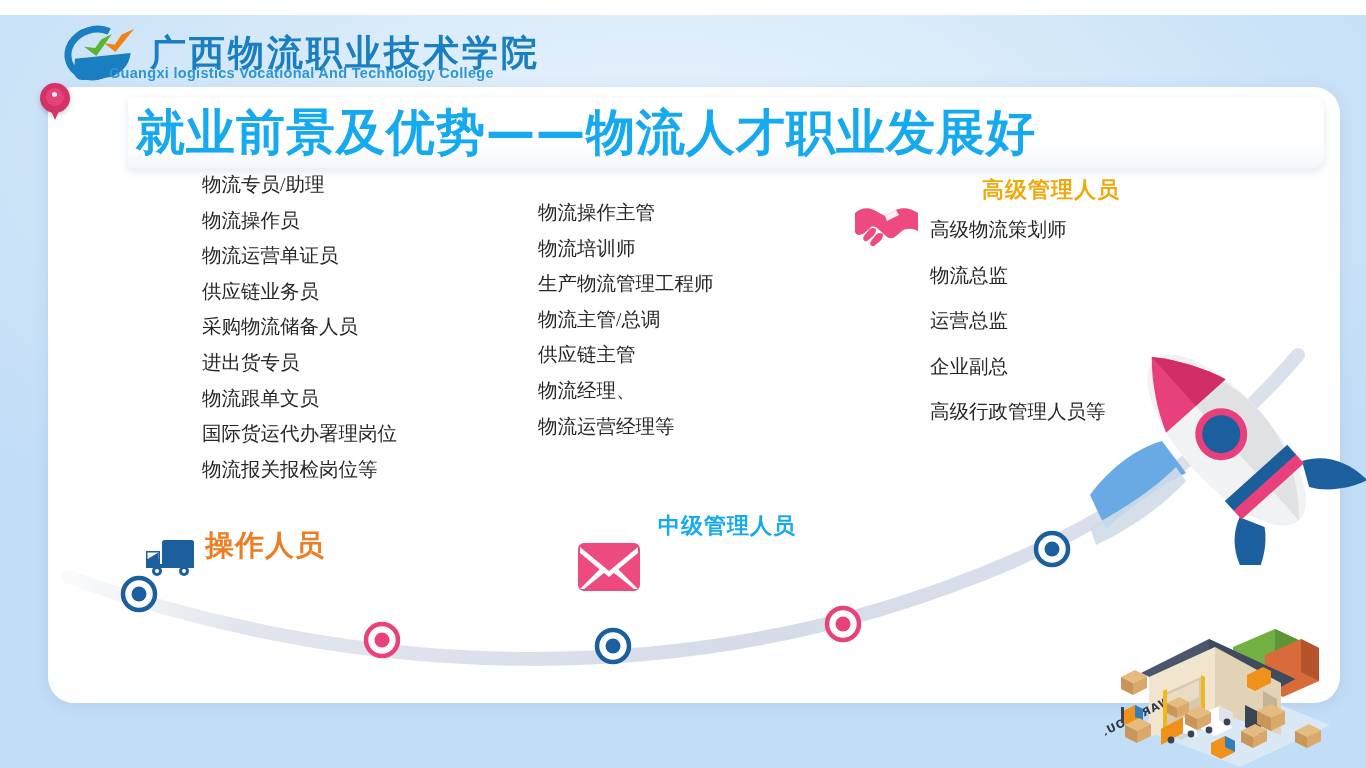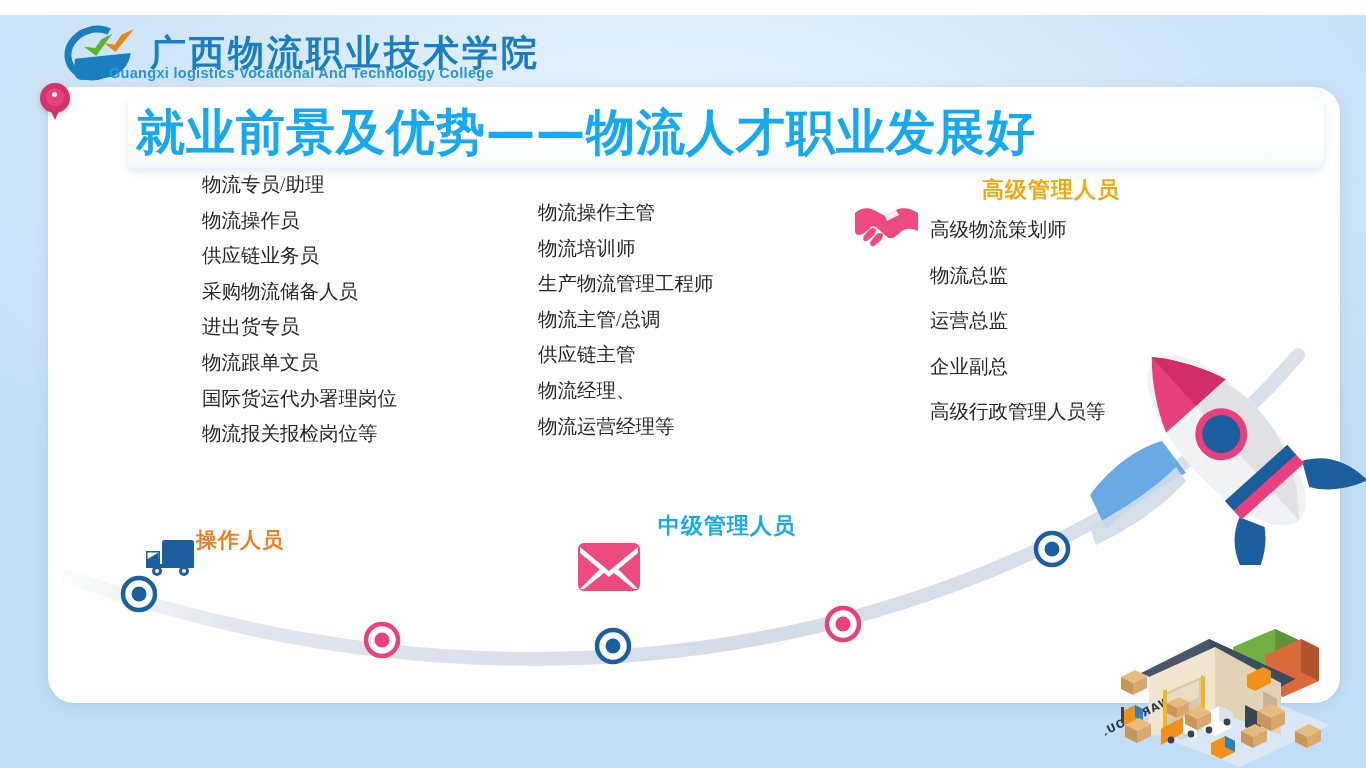--- a/index.html
+++ b/index.html
@@ -155,22 +155,22 @@
   .grp-head {
     font-family: "DejaVu Sans", sans-serif;
     font-weight: 700;
     white-space: nowrap;
   }
   #col1 { left: 202px; top: 152px; }
   #col2 { left: 538px; top: 180px; }
   #col3 { left: 930px; top: 192px; }
 
   #head-operator {
-    position: absolute; left: 196px; top: 511px;
-    font-size: 21px; color: #ed7d22;
+    position: absolute; left: 205px; top: 511px;
+    font-size: 29px; color: #ed7d22;
     font-family: "DejaVu Sans", sans-serif; font-weight: 700;
     letter-spacing: 1px;
     z-index: 5;
   }
   #head-middle {
     position: absolute; left: 658px; top: 496px;
     font-size: 22px; color: #15a9f0;
     font-family: "DejaVu Sans", sans-serif; font-weight: 700;
     letter-spacing: 1px;
     z-index: 5;
@@ -253,20 +253,21 @@
   <div id="pin">
     <div class="body"></div>
     <div class="tail"></div>
     <div class="inner"></div>
     <div class="dot"></div>
   </div>
 
   <div class="col" id="col1">
     <div class="job">物流专员/助理</div>
     <div class="job">物流操作员</div>
+    <div class="job">物流运营单证员</div>
     <div class="job">供应链业务员</div>
     <div class="job">采购物流储备人员</div>
     <div class="job">进出货专员</div>
     <div class="job">物流跟单文员</div>
     <div class="job">国际货运代办署理岗位</div>
     <div class="job">物流报关报检岗位等</div>
   </div>
   <div id="head-operator" class="grp-head">操作人员</div>
 
   <div class="col" id="col2">

